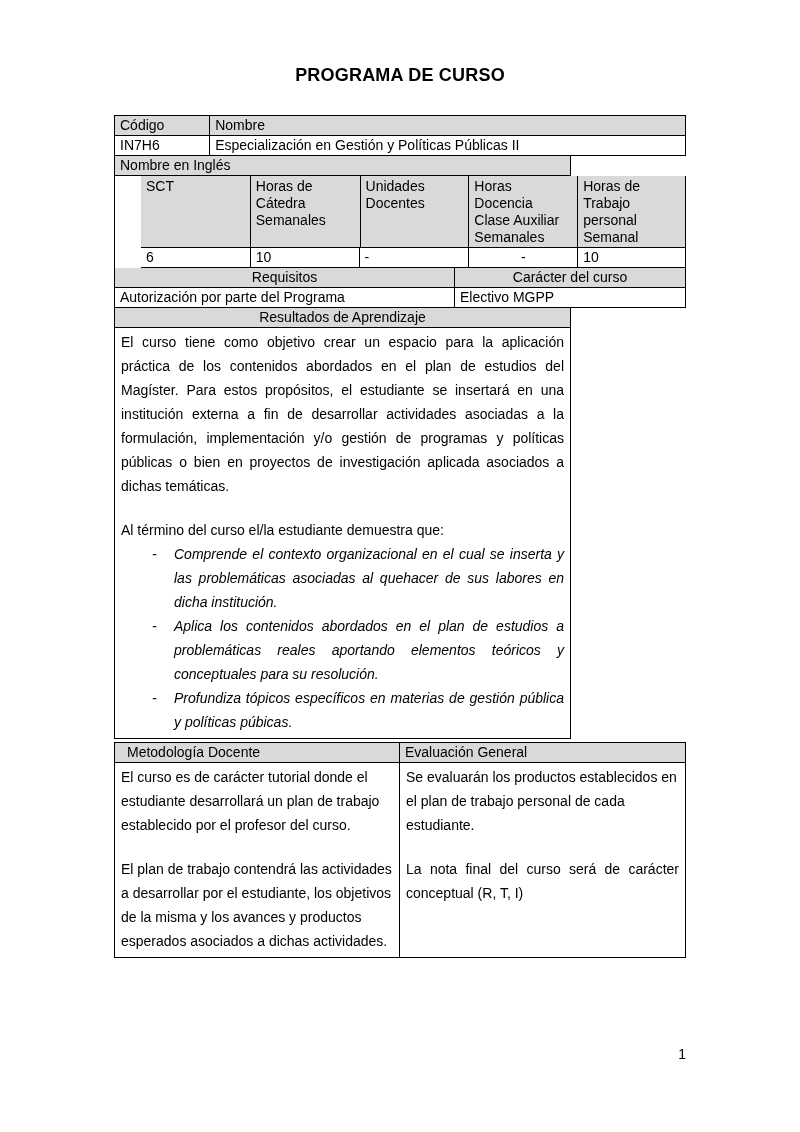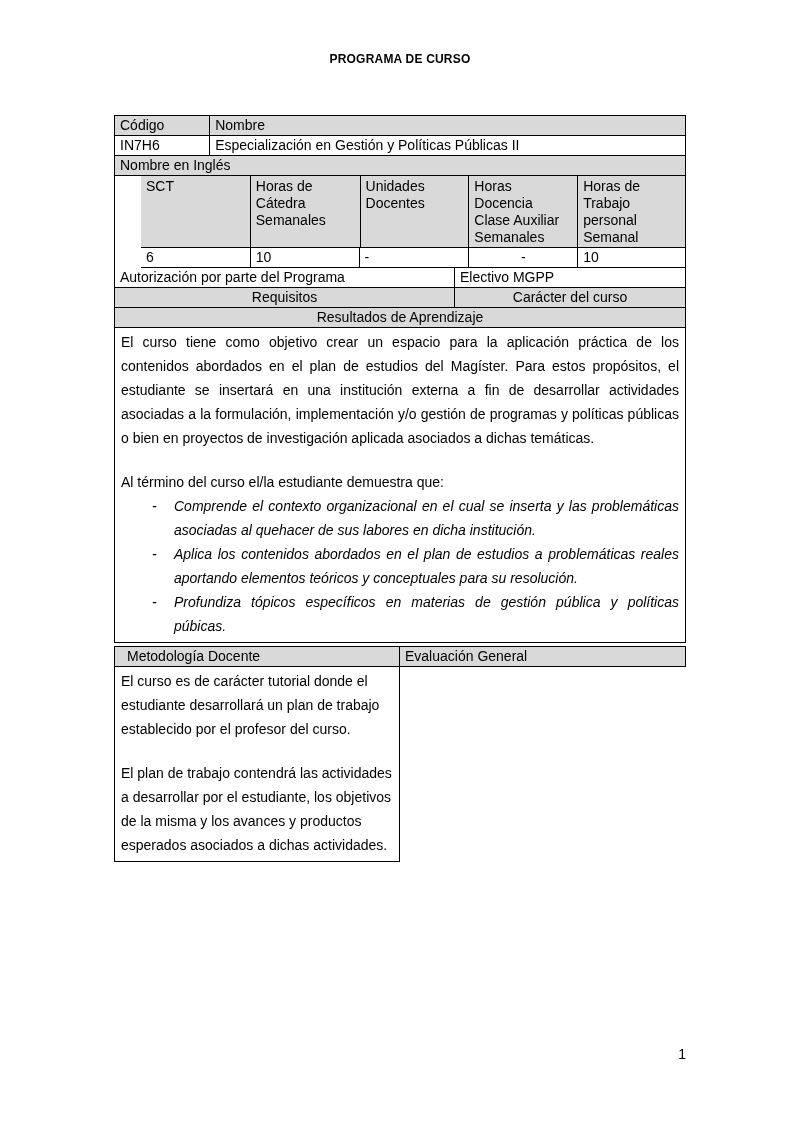--- a/index.html
+++ b/index.html
@@ -4,40 +4,40 @@
 <style>
   * { margin:0; padding:0; box-sizing:border-box; }
   html,body { background:#ffffff; }
   body {
     width:800px; height:1132px; position:relative;
     font-family:"Liberation Sans", sans-serif;
     font-size:14px; color:var(--text,#000);
     overflow:hidden;
   }
   .doc-title {
-    position:absolute; top:52px; left:0; width:100%;
-    text-align:center; font-size:12px; font-weight:bold;
+    position:absolute; top:65px; left:0; width:100%;
+    text-align:center; font-size:18px; font-weight:bold;
     letter-spacing:0.2px;
   }
   .content { position:absolute; left:114px; top:115px; width:572px; }
   .tbl { border-top:1px solid var(--border,#000); border-left:1px solid var(--border,#000); width:572px; }
   .tbl2 { margin-top:3px; }
   .row { display:flex; align-items:stretch; }
   .cell {
     border-right:1px solid var(--border,#000);
     border-bottom:1px solid var(--border,#000);
     padding:0 5px 1px 5px; line-height:18px;
     overflow:hidden;
   }
   .gray { background:var(--header-fill,#D9D9D9); }
   .center { text-align:center; }
   .single { min-height:19px; }
   .w-code { width:97px; }
   .w-rest { width:486px; }
-  .w-full { width:571px; }
+  .w-full { width:456px; }
   .c1 { width:115px;margin-left:26px; } .c2 { width:114px; } .c3 { width:115px; } .c4 { width:114px; } .c5 { width:113px; }
   .hdrcell { line-height:17px; padding-top:2px; }
   .credit-hdr { min-height:70px; }
   .w-req1 { width:340px; } .w-req2 { width:231px; }
   .w-half1 { width:285px;padding-left:12px; } .w-half2 { width:286px; }
   .bigcell { line-height:24px; padding:2px 6px 4px 6px; }
   .res-cell { min-height:237px; }
   .me-cell { min-height:145px; }
   .justify { text-align:justify; }
   .blank { height:20px; }
@@ -80,27 +80,27 @@
 
     <div class="row">
       <div class="cell single c1">6</div>
       <div class="cell single c2">10</div>
       <div class="cell single c3">-</div>
       <div class="cell single c4 center">-</div>
       <div class="cell single c5">10</div>
     </div>
 
     <div class="row">
-      <div class="cell single w-req1">Autorización por parte del Programa</div>
-      <div class="cell single w-req2">Electivo MGPP</div>
+      <div class="cell gray single center w-req1">Requisitos</div>
+      <div class="cell gray single center w-req2">Carácter del curso</div>
     </div>
 
     <div class="row">
-      <div class="cell gray single center w-req1">Requisitos</div>
-      <div class="cell gray single center w-req2">Carácter del curso</div>
+      <div class="cell single w-req1">Autorización por parte del Programa</div>
+      <div class="cell single w-req2">Electivo MGPP</div>
     </div>
 
     <div class="row">
       <div class="cell gray single center w-full">Resultados de Aprendizaje</div>
     </div>
 
     <div class="row">
       <div class="cell bigcell res-cell w-full">
         <p class="justify">El curso tiene como objetivo crear un espacio para la aplicación práctica de los contenidos abordados en el plan de estudios del Magíster. Para estos propósitos, el estudiante se insertará en una institución externa a fin de desarrollar actividades asociadas a la formulación, implementación y/o gestión de programas y políticas públicas o bien en proyectos de investigación aplicada asociados a dichas temáticas.</p>
         <div class="blank"></div>
@@ -121,19 +121,24 @@
       <div class="cell gray single w-half1">Metodología Docente</div>
       <div class="cell gray single w-half2">Evaluación General</div>
     </div>
 
     <div class="row">
       <div class="cell bigcell me-cell w-half1">
         <p>El curso es de carácter tutorial donde el estudiante desarrollará un plan de trabajo establecido por el profesor del curso.</p>
         <div class="blank"></div>
         <p>El plan de trabajo contendrá las actividades a desarrollar por el estudiante, los objetivos de la misma y los avances y productos esperados asociados a dichas actividades.</p>
       </div>
+      <div class="cell bigcell me-cell w-half2">
+        <p>Se evaluarán los productos establecidos en el plan de trabajo personal de cada estudiante.</p>
+        <div class="blank"></div>
+        <p class="justify">La nota final del curso será de carácter conceptual (R, T, I)</p>
+      </div>
     </div>
 
   </div>
 
 </div>
 
 <div class="page-number">1</div>
 
 </body></html>

